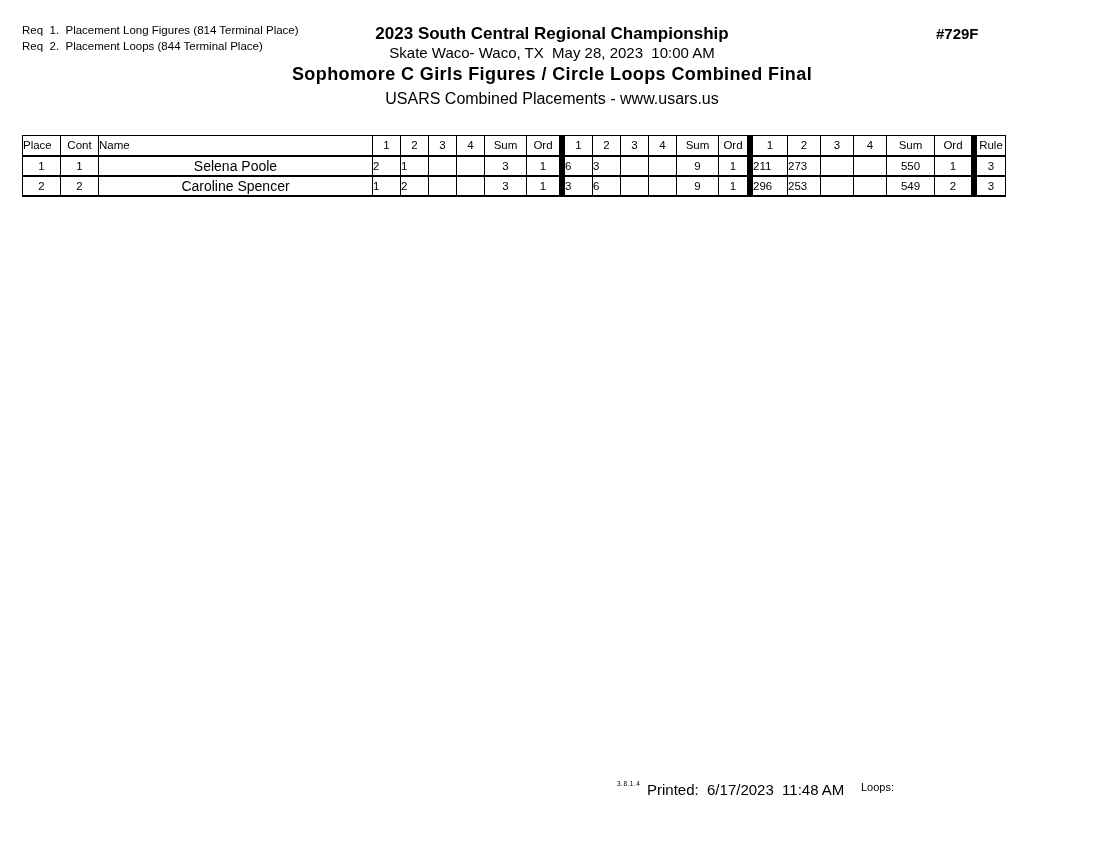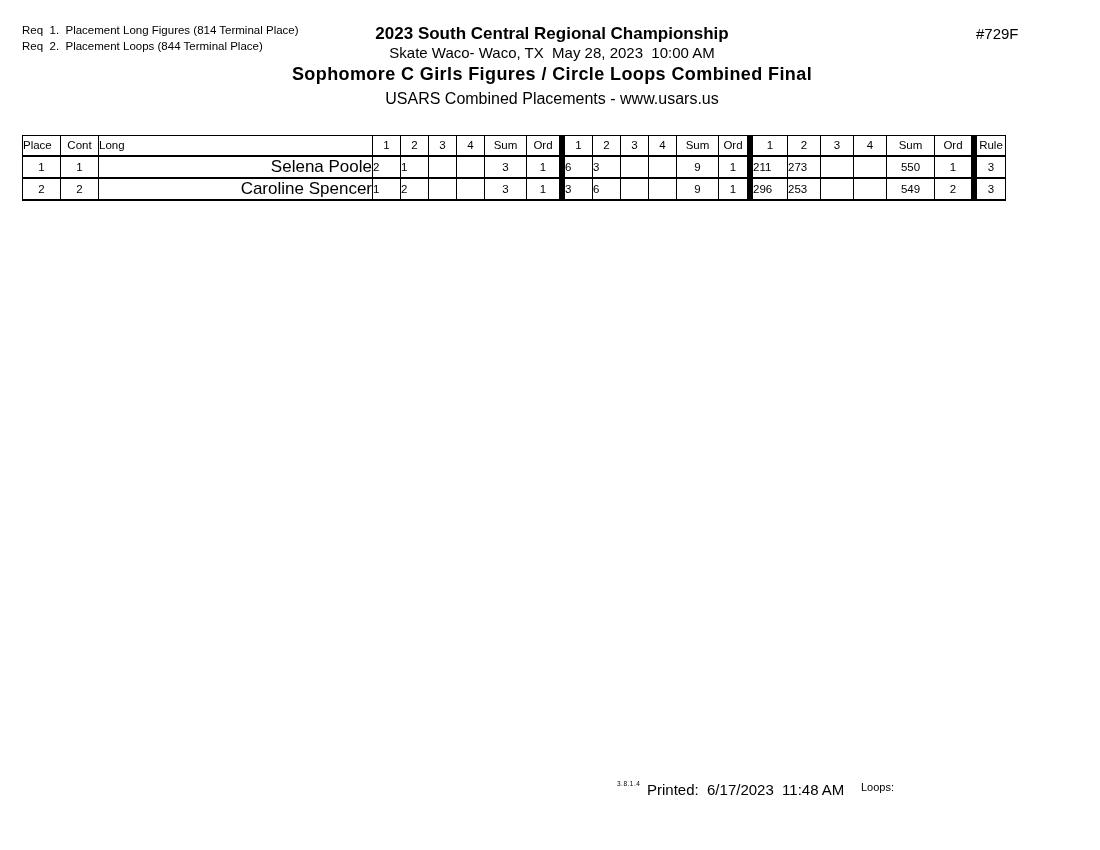--- a/index.html
+++ b/index.html
@@ -8,38 +8,38 @@
   .abs { position:absolute; }
 
   .req-block { left:22px; top:22px; font-size:11.5px; line-height:16px; white-space:pre; }
 
   .center-line { left:2px; width:1100px; text-align:center; white-space:pre; }
   .title    { top:24px; font-size:17px; font-weight:bold; }
   .subtitle { top:44px; font-size:15px; }
   .event    { top:64px; font-size:18px; font-weight:bold; letter-spacing:0.4px; }
   .usars    { top:90px; font-size:16px; }
 
-  .docnum { left:976px; top:25px; font-size:15px; font-weight:normal; }
+  .docnum { left:936px; top:25px; font-size:15px; font-weight:bold; }
 
   table.results { position:absolute; left:22px; top:135px; border-collapse:collapse;
                   table-layout:fixed; width:983px; font-size:11.5px; }
   table.results td, table.results th { border:1px solid #000; padding:0; vertical-align:middle;
                   font-weight:normal; height:20px; overflow:hidden; white-space:nowrap; }
   tr.grouprow td { height:22px; border-bottom:none; }
   td.blank { border:none !important; background:#fff; }
   td.sep   { background:#000; }
   td.group { text-align:left; padding-left:3px; font-size:11px; }
   tr.headrow th, tr.headrow td { border-bottom:2px solid #000;margin-top:37px; }
   tr.datarow td { border-bottom:2px solid #000; }
   .c  { text-align:center; }
   .l  { text-align:left; padding-left:4px; }
   .hl { text-align:left; padding-left:3px; }
   .pl5 { padding-left:5px; }
   .b  { font-weight:bold; }
-  td.name { text-align:right; padding-left:5px; font-weight:bold; font-size:17px; }
+  td.name { text-align:center; padding-left:5px; font-weight:bold; font-size:14px; }
 
   .version { left:617px; top:780px; font-size:6.5px; letter-spacing:0.5px; }
   .printed { left:647px; top:781px; font-size:15px; white-space:pre; }
   .scorer  { left:861px; top:781px; font-size:11px; }
 </style>
 </head>
 <body>
 
 <div class="abs req-block">Req  1.  Placement Long Figures (814 Terminal Place)
 Req  2.  Placement Loops (844 Terminal Place)</div>
@@ -78,21 +78,21 @@
       <col style="width:37px">
     <col style="width:5px">
     <col style="width:29px">
   </colgroup>
 
   <tbody>
 
   <tr class="headrow">
     <th class="hl">Place</th>
     <th class="c">Cont</th>
-    <th class="hl pl5">Long</th>
+    <th class="hl pl5">Name</th>
     <th class="c">1</th>
     <th class="c">2</th>
     <th class="c">3</th>
     <th class="c">4</th>
     <th class="c">Sum</th>
     <th class="c">Ord</th>
     <td class="sep"></td>
     <th class="c">1</th>
     <th class="c">2</th>
     <th class="c">3</th>

